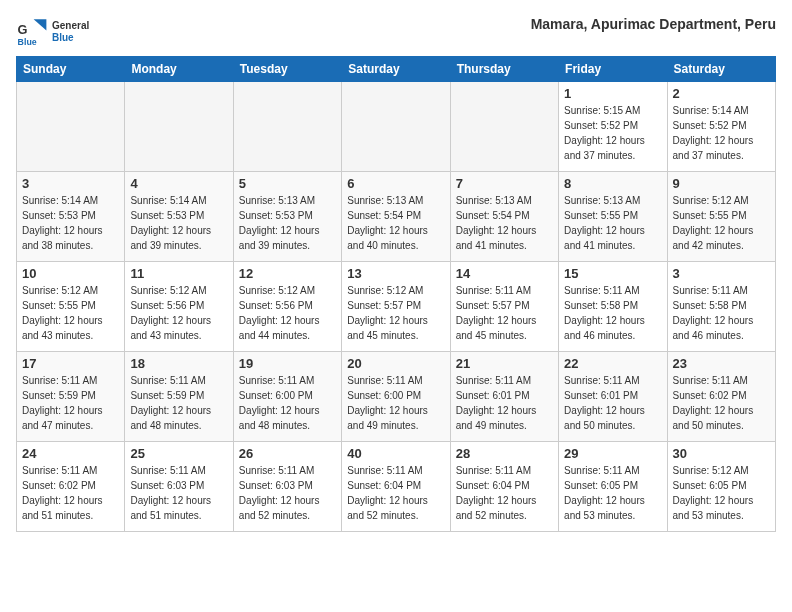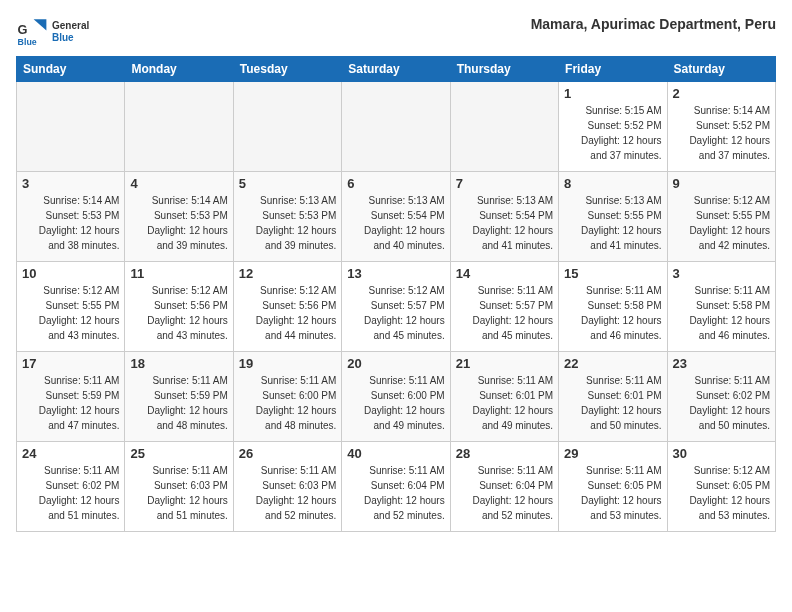--- a/index.html
+++ b/index.html
@@ -77,21 +77,20 @@
     .day-num {
       font-size: 13px;
       font-weight: bold;
       display: block;
       margin-bottom: 2px;
     }
     .day-info {
       font-size: 10px;
       line-height: 1.5;
       color: #333;
-      text-align: right;
     }
   </style>
 </head>
 <body>
 
 <div class="header">
   <div class="logo">
     <svg class="logo-icon" viewBox="0 0 40 40" xmlns="http://www.w3.org/2000/svg">
       <rect width="40" height="40" fill="white"></rect>
 

